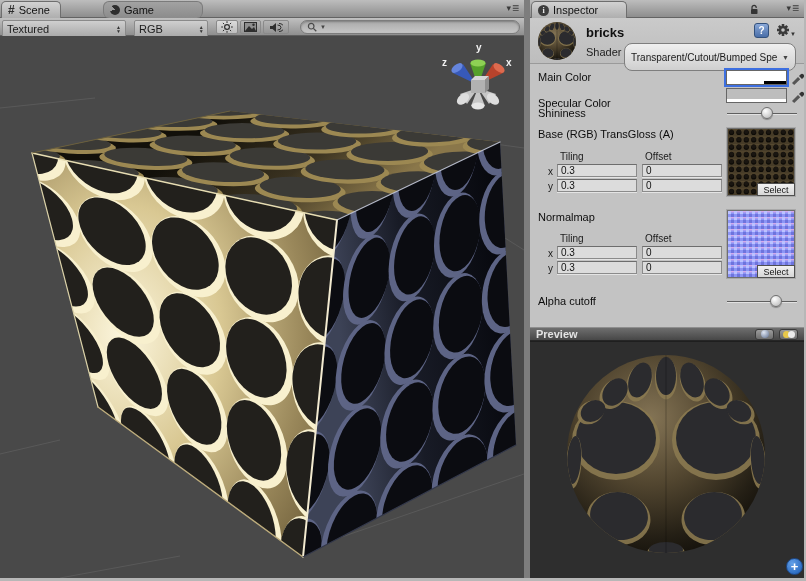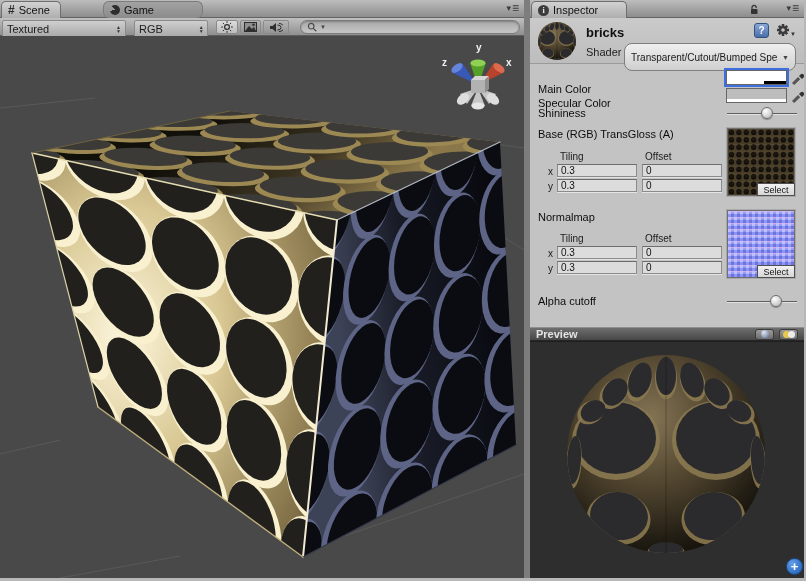--- a/index.html
+++ b/index.html
@@ -514,21 +514,21 @@
                   <line x1="-4.2" y1="4.2" x2="4.2" y2="-4.2"></line>
               </g>
               <circle r="4" fill="#3a3a3a"></circle>
                 <circle r="1.8" fill="#c3c3c3"></circle>
             </g>
           </svg>
           <span style="font-size:6px;color:#333;">▼</span>
         </div>
       </div>
 
-      <div class="row-label" style="top:65px;">Main Color</div>
+      <div class="row-label" style="top:53px;">Main Color</div>
       <div class="swatch focused" style="top:52px;background:#fff;">
         <div class="alpha" style="background:linear-gradient(to right,#fff 0 62%,#000 62%);"></div>
       </div>
       <div class="dropper" style="top:52px;">
         <svg width="14" height="15" viewBox="0 0 14 15">
             <path d="M2,13 L8,7 l2.2,2.2 L4.2,15 Z" fill="#555"></path>
             <path d="M9,6 l3,3 1.5-1.5 a1.6,1.6 0 0 0 -3-3 Z" fill="#333"></path>
           </svg>
       </div>
 

